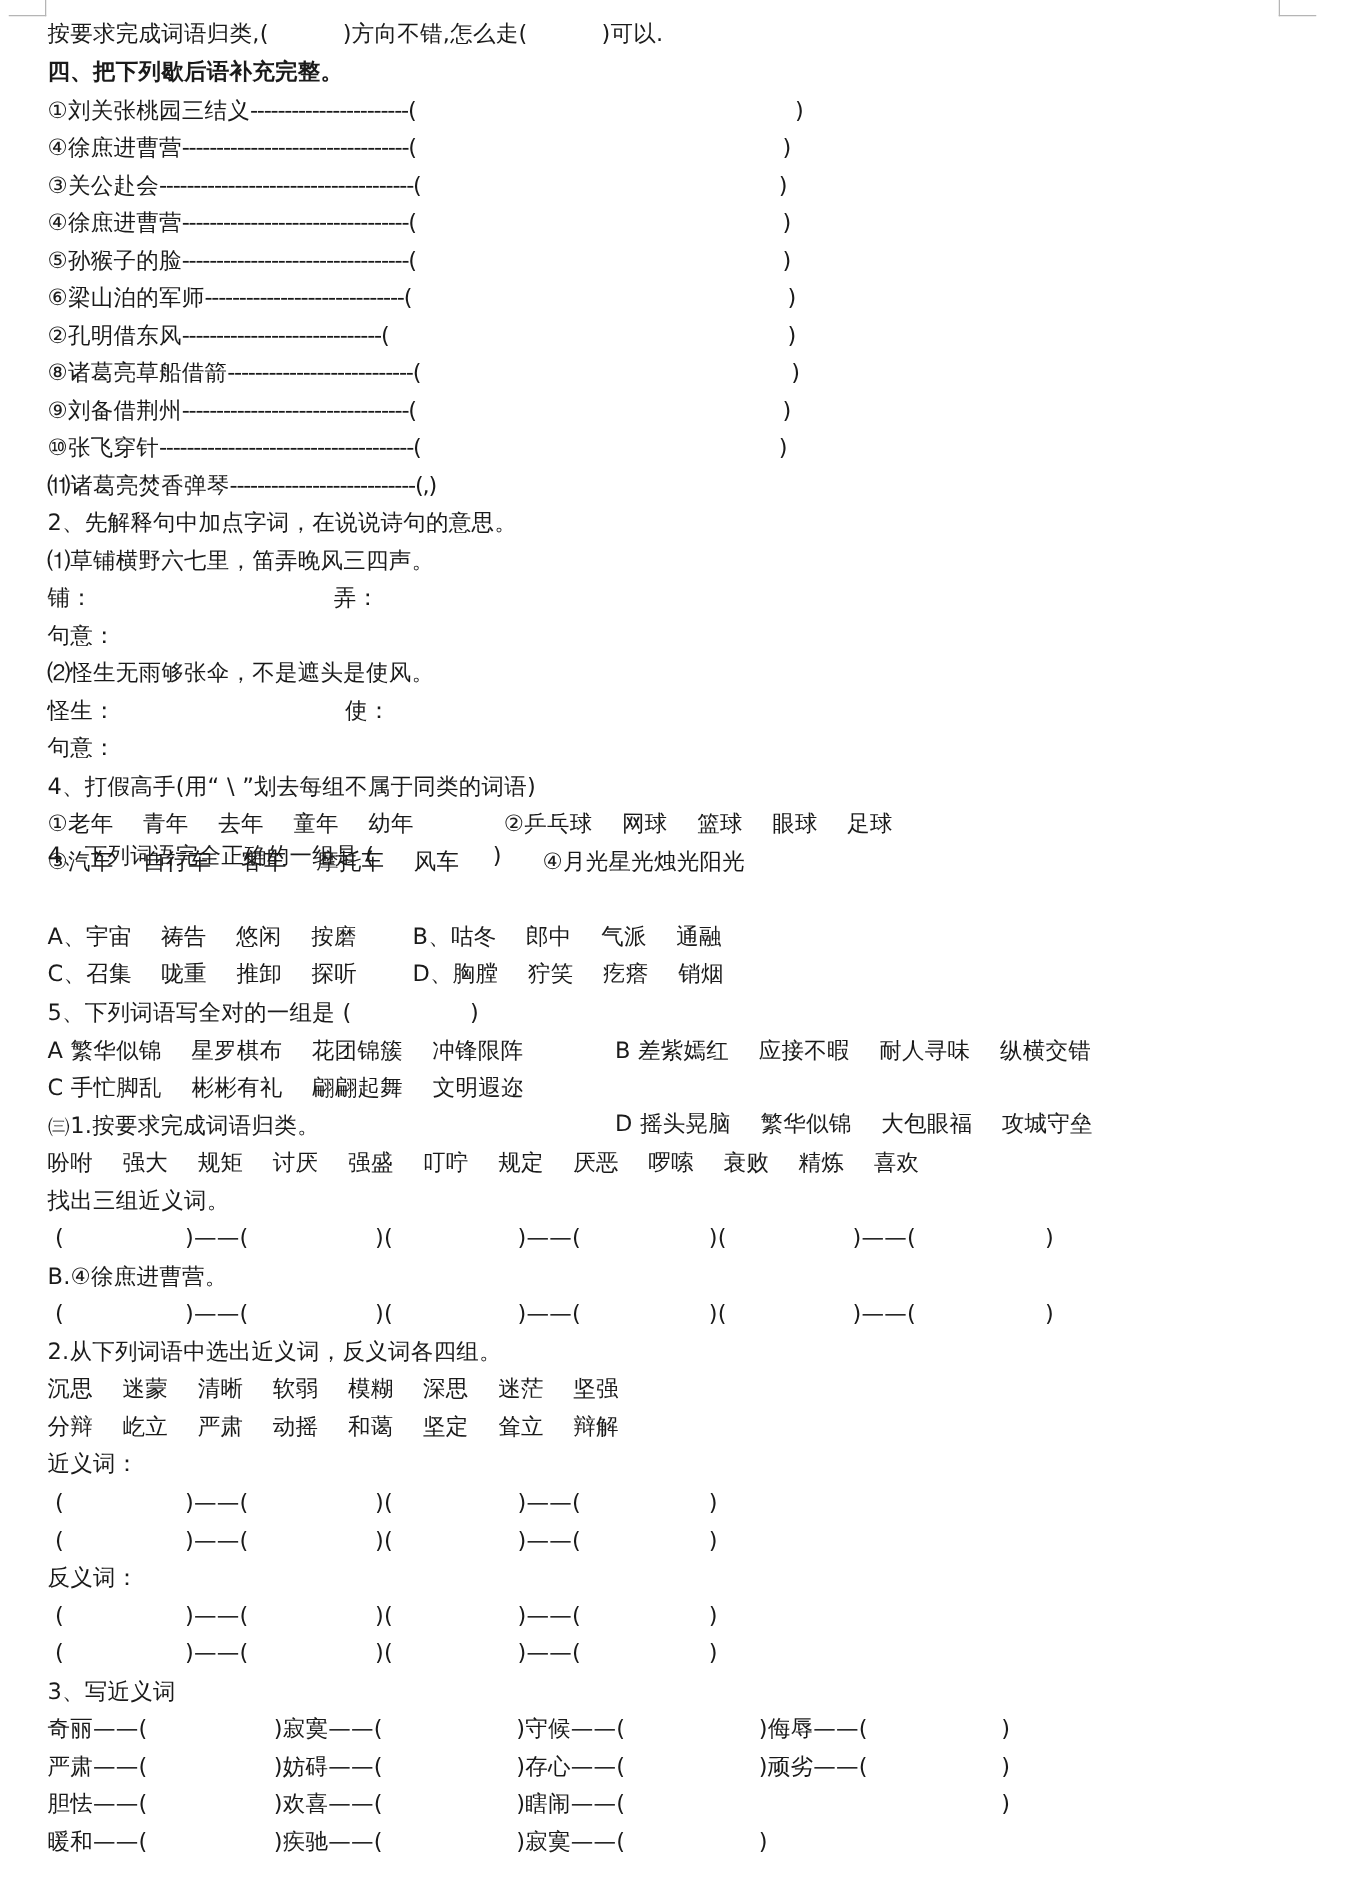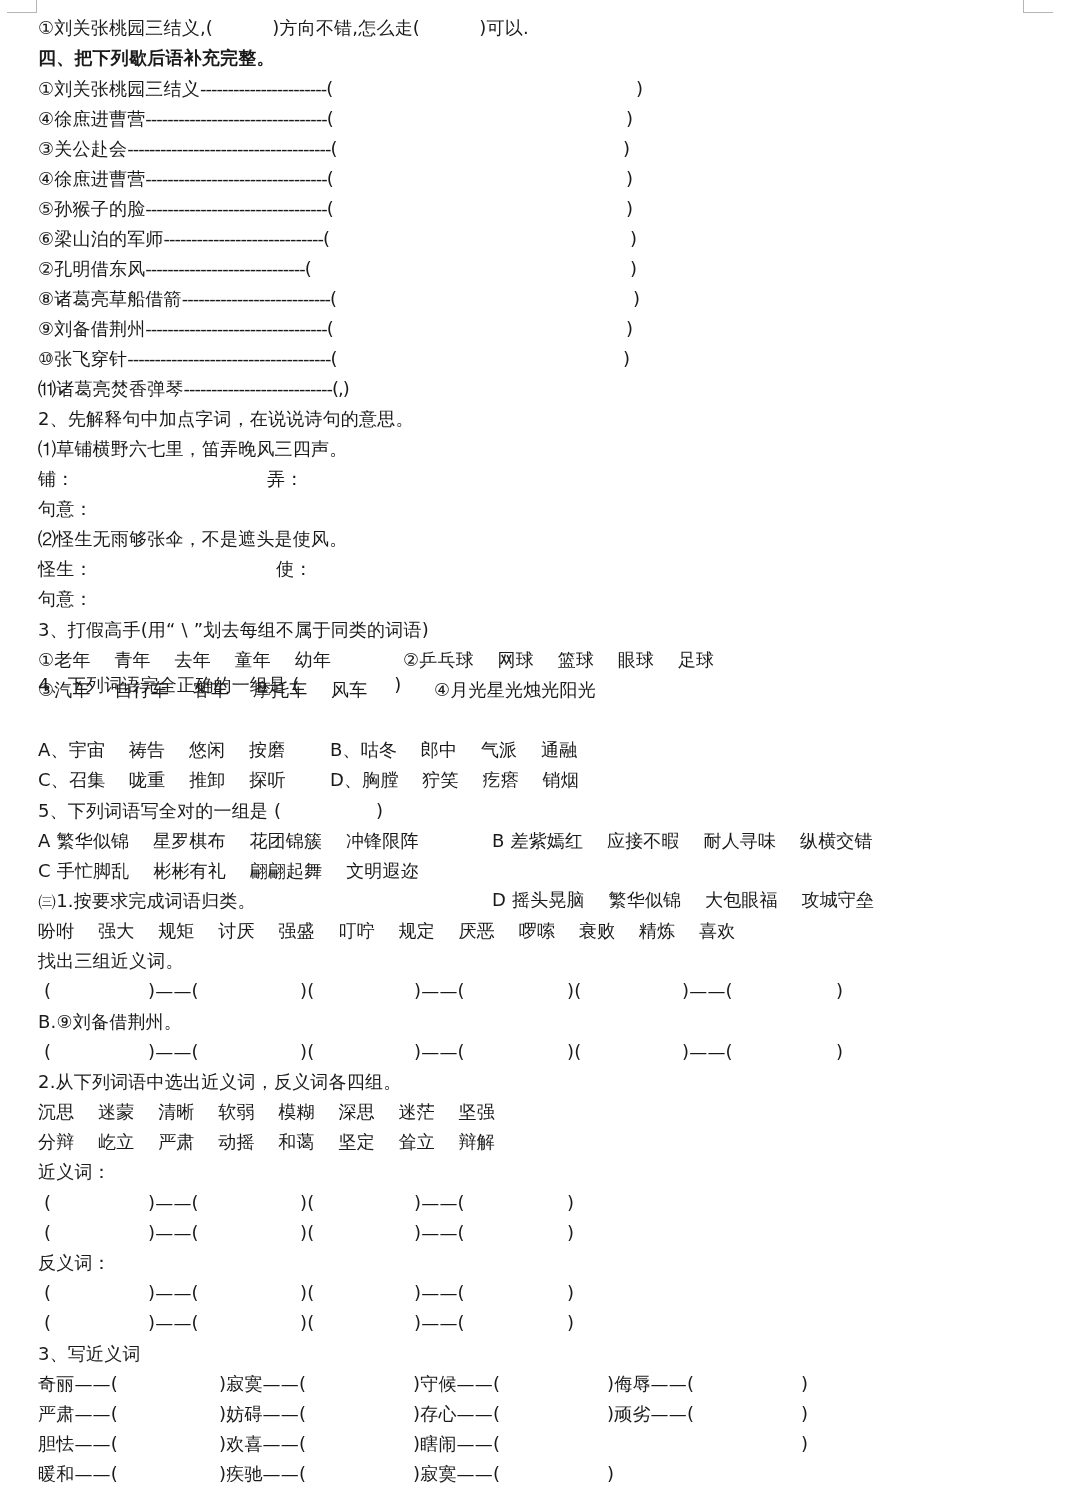--- a/index.html
+++ b/index.html
@@ -14,21 +14,21 @@
   .bold { font-weight: bold; }
   .abs { position: absolute; white-space: pre; }
   .dash { letter-spacing: -1px; }
 </style>
 </head>
 <body>
 
 <div class="corner-l"></div>
 <div class="corner-r"></div>
 
-<div class="line" style="top:13px">①刘关张桃园三结义,(          )方向不错,怎么走(          )可以.</div>
+<div class="line" style="top:13px">按要求完成词语归类,(          )方向不错,怎么走(          )可以.</div>
 <div class="line bold" style="top:43px">四、把下列歇后语补充完整。</div>
 
 <div>
   <div class="line" style="top:74px"><span>①刘关张桃园三结义</span><span class="dash">-----------------------(</span></div>
   <span class="abs line" style="top:74px;left:636px">)</span>
 
   <div class="line" style="top:104px"><span>④徐庶进曹营</span><span class="dash">---------------------------------(</span></div>
   <span class="abs line" style="top:104px;left:626px">)</span>
 
   <div class="line" style="top:134px"><span>③关公赴会</span><span class="dash">-------------------------------------(</span></div>
@@ -61,21 +61,21 @@
 <div class="line" style="top:404px">2、先解释句中加点字词，在说说诗句的意思。</div>
 <div class="line" style="top:434px">⑴草铺横野六七里，笛弄晚风三四声。</div>
 <div class="line" style="top:464px">铺：</div>
 <div class="line" style="top:464px;left:267px">弄：</div>
 <div class="line" style="top:494px">句意：</div>
 <div class="line" style="top:524px">⑵怪生无雨够张伞，不是遮头是使风。</div>
 <div class="line" style="top:554px">怪生：</div>
 <div class="line" style="top:554px;left:276px">使：</div>
 <div class="line" style="top:584px">句意：</div>
 
-<div class="line" style="top:615px">3、打假高手(用“ \ ”划去每组不属于同类的词语)</div>
+<div class="line" style="top:615px">4、打假高手(用“ \ ”划去每组不属于同类的词语)</div>
 <div class="line" style="top:645px">①老年    青年    去年    童年    幼年</div>
 <div class="line" style="top:645px;left:403px">②乒乓球    网球    篮球    眼球    足球</div>
 <div class="line" style="top:675px">③汽车    自行车    客车    摩托车    风车</div>
 <div class="line" style="top:675px;left:434px">④月光星光烛光阳光</div>
 
 <div class="line" style="top:670px">4、下列词语完全正确的一组是 (                )</div>
 <div class="line" style="top:735px">A、宇宙    祷告    悠闲    按磨</div>
 <div class="line" style="top:735px;left:330px">B、咕冬    郎中    气派    通融</div>
 <div class="line" style="top:765px">C、召集    咙重    推卸    探听</div>
 <div class="line" style="top:765px;left:330px">D、胸膛    狞笑    疙瘩    销烟</div>
@@ -93,21 +93,21 @@
 <div>
   <span class="abs line" style="top:976px;left:44px">(</span>
   <span class="abs line" style="top:976px;left:148px">)——(</span>
   <span class="abs line" style="top:976px;left:300px">)(</span>
   <span class="abs line" style="top:976px;left:414px">)——(</span>
   <span class="abs line" style="top:976px;left:567px">)(</span>
   <span class="abs line" style="top:976px;left:682px">)——(</span>
   <span class="abs line" style="top:976px;left:836px">)</span>
 </div>
 
-<div class="line" style="top:1007px">B.⑨刘备借荆州。</div>
+<div class="line" style="top:1007px">B.④徐庶进曹营。</div>
 <div>
   <span class="abs line" style="top:1037px;left:44px">(</span>
   <span class="abs line" style="top:1037px;left:148px">)——(</span>
   <span class="abs line" style="top:1037px;left:300px">)(</span>
   <span class="abs line" style="top:1037px;left:414px">)——(</span>
   <span class="abs line" style="top:1037px;left:567px">)(</span>
   <span class="abs line" style="top:1037px;left:682px">)——(</span>
   <span class="abs line" style="top:1037px;left:836px">)</span>
 </div>
 

